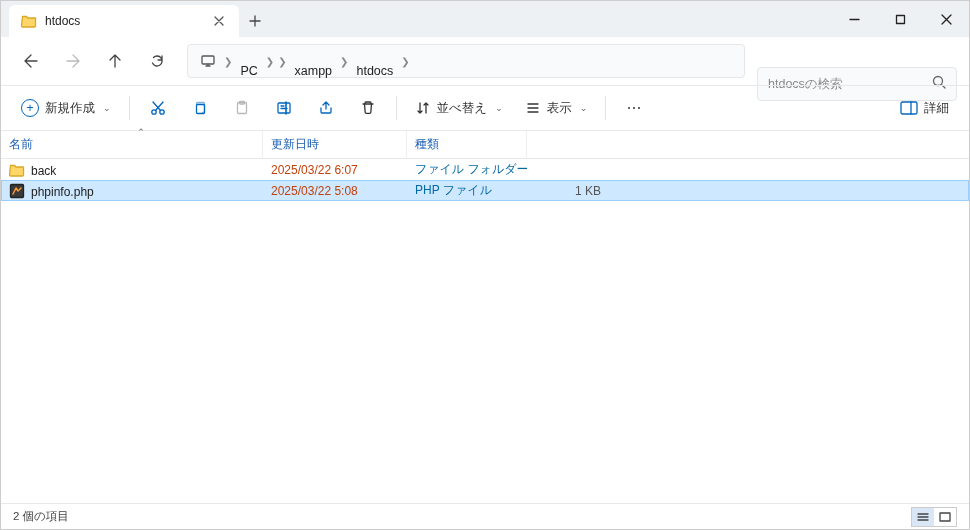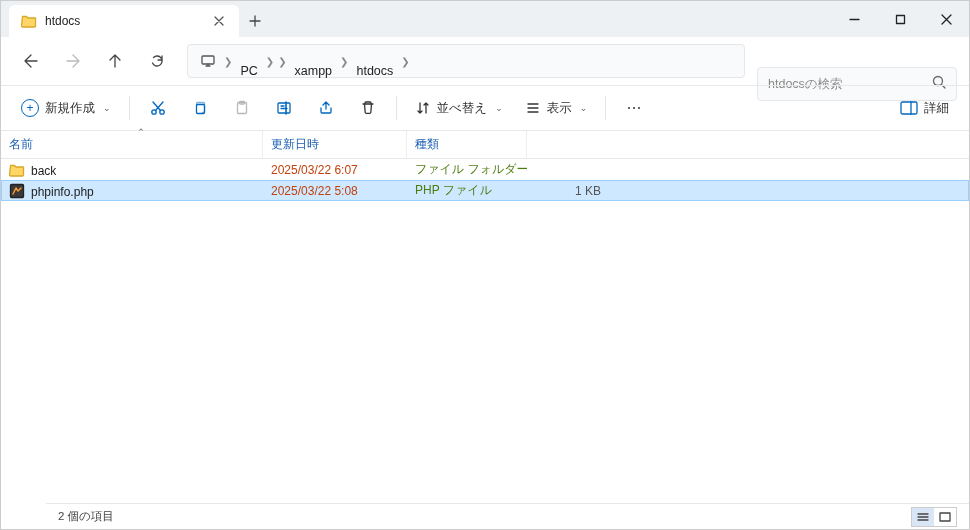--- a/index.html
+++ b/index.html
@@ -43,25 +43,25 @@
 .hcol.type { width: 120px; }
 .hcol.size { width: 82px; justify-content: flex-start; }
 .sort-ind { position: absolute; top: -4px; left: 50%; transform: translateX(-50%); color: #666; font-size: 9px; }
 
 .filelist { flex: 1; overflow: auto; }
 .row { display: flex; height: 21px; font-size: 12px; color: #222; align-items: center; }
 .row.selected { background: #cde8ff; outline: 1px solid #99ceff; outline-offset: -1px; }
 .cell { padding: 0 8px; display: flex; align-items: flex-end; gap: 6px; overflow: hidden; white-space: nowrap; }
 .cell.name { width: 262px; }
 .cell.date { width: 144px; color: #c2410c; }
-.cell.type { width: 120px; color: #4d7c0f; }
+.cell.type { width: 120px; color: #0369a1; }
 .cell.size { width: 82px; justify-content: flex-end; color: #555; }
 .file-icon { width: 16px; height: 16px; flex-shrink: 0; }
 
-.statusbar { height: 26px; border-top: 1px solid #e8e8e8; display: flex; align-items: center; padding: 0 12px; font-size: 11.5px; color: #444; gap: 18px; margin-left: 45px; }
+.statusbar { height: 26px; border-top: 1px solid #e8e8e8; display: flex; align-items: center; padding: 0 12px; font-size: 11.5px; color: #444; gap: 18px; }
 .statusbar-spacer { flex: 1; }
 .view-toggle { display: flex; border: 1px solid #ccc; }
 .vt-btn { width: 22px; height: 18px; display: flex; align-items: center; justify-content: center; }
 .vt-btn.active { background: #d8e6f5; }
 
 svg { fill: none; stroke: currentColor; stroke-width: 1.3; stroke-linecap: round; stroke-linejoin: round; }
 </style>
 </head>
 <body>
 

